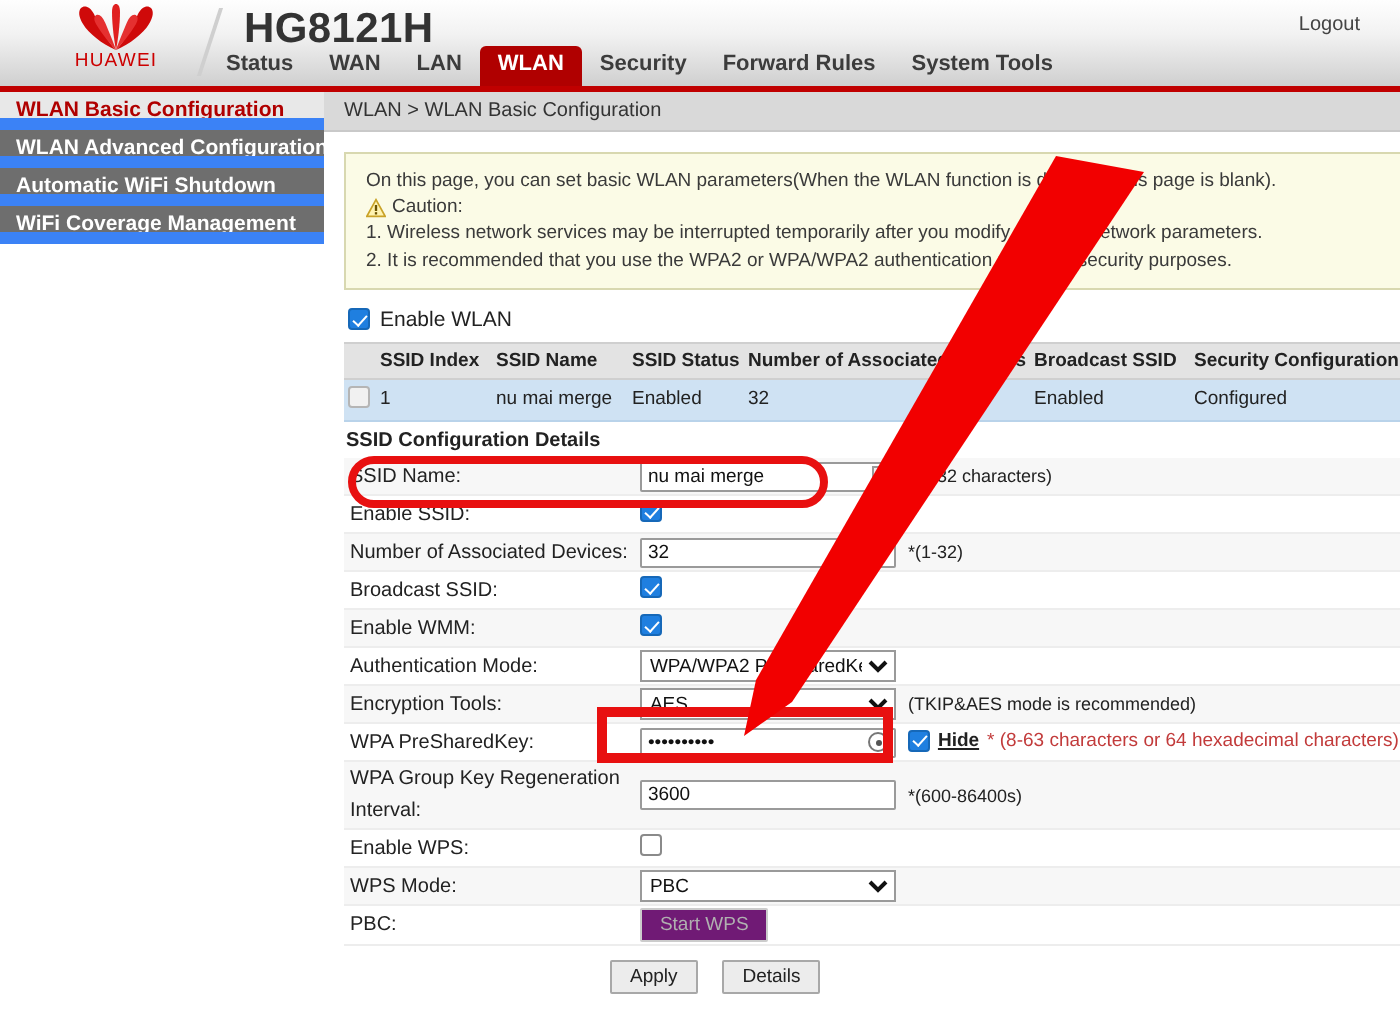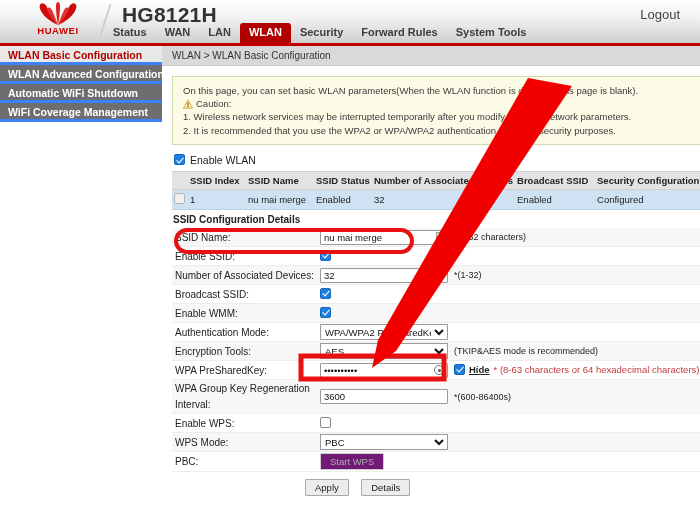--- a/index.html
+++ b/index.html
@@ -19,36 +19,36 @@
     background: linear-gradient(to bottom, #fefefe 0%, #f2f2f2 40%, #dcdcdc 78%, #cfcfcf 100%);
     border-bottom: 3px solid #c00000;
   }
   .logo-wrap {
     position: absolute; left: 20px; top: 2px;
     width: 76px; height: 42px;
     display: flex; flex-direction: column; align-items: center; justify-content: flex-start;
   }
   .logo-mark { width: 56px; height: 24px; display:block; }
   .logo-text {
-    font-size: 9.5px; font-weight: bold; color: #cc0000;
+    font-size: 9.5px; font-weight: normal; color: #cc0000;
     letter-spacing: 0.6px; margin-top: -1px; text-align: right;
   }
   .slash {
     position: absolute; left: 104px; top: 4px;
     width: 2px; height: 34px; background: #cfcfcf;
     transform: skewX(-18deg);
   }
   .model {
     position: absolute; left: 122px; top: 3px;
     font-size: 21px; font-weight: bold; color: #333;
     letter-spacing: 0.2px;
   }
   .logout {
     position: absolute; right: 20px; top: 7px;
-    font-size: 13px; color: #444; cursor: pointer;
+    font-size: 10px; color: #444; cursor: pointer;
   }
   
   .nav {
     position: absolute; left: 104px; bottom: 0;
     height: 20px; display: flex; align-items: flex-end;
   }
   .nav-item {
     font-size: 11px; font-weight: bold; color: #3c3c3c;
     padding: 3px 9px 4px 9px; cursor: pointer; line-height: 13px;
   }
@@ -59,21 +59,21 @@
 
   
   .body { position: relative; display: flex; height: 460px; }
 
   
   .sidebar { width: 162px; background: #ffffff; padding-top: 0; flex: 0 0 162px; }
   .side-item {
     height: 19px; line-height: 19px;
     font-size: 10.5px; font-weight: bold;
     color: #ffffff; background: #6e6e6e;
-    padding-left: 8px; border-bottom: 3px solid #3b82f6;
+    padding-left: 8px; border-bottom: 6px solid #3b82f6;
     cursor: pointer; white-space: nowrap; overflow: hidden;
   }
   .side-item.active { color: #b00000; background: #e8e8e8; }
 
   
   .content { flex: 1; background: #ffffff; position: relative; }
   .breadcrumb {
     height: 20px; line-height: 20px;
     background: #d9d9d9; font-size: 10px; color: #333;
     padding-left: 10px; border-bottom: 1px solid #c9c9c9;

